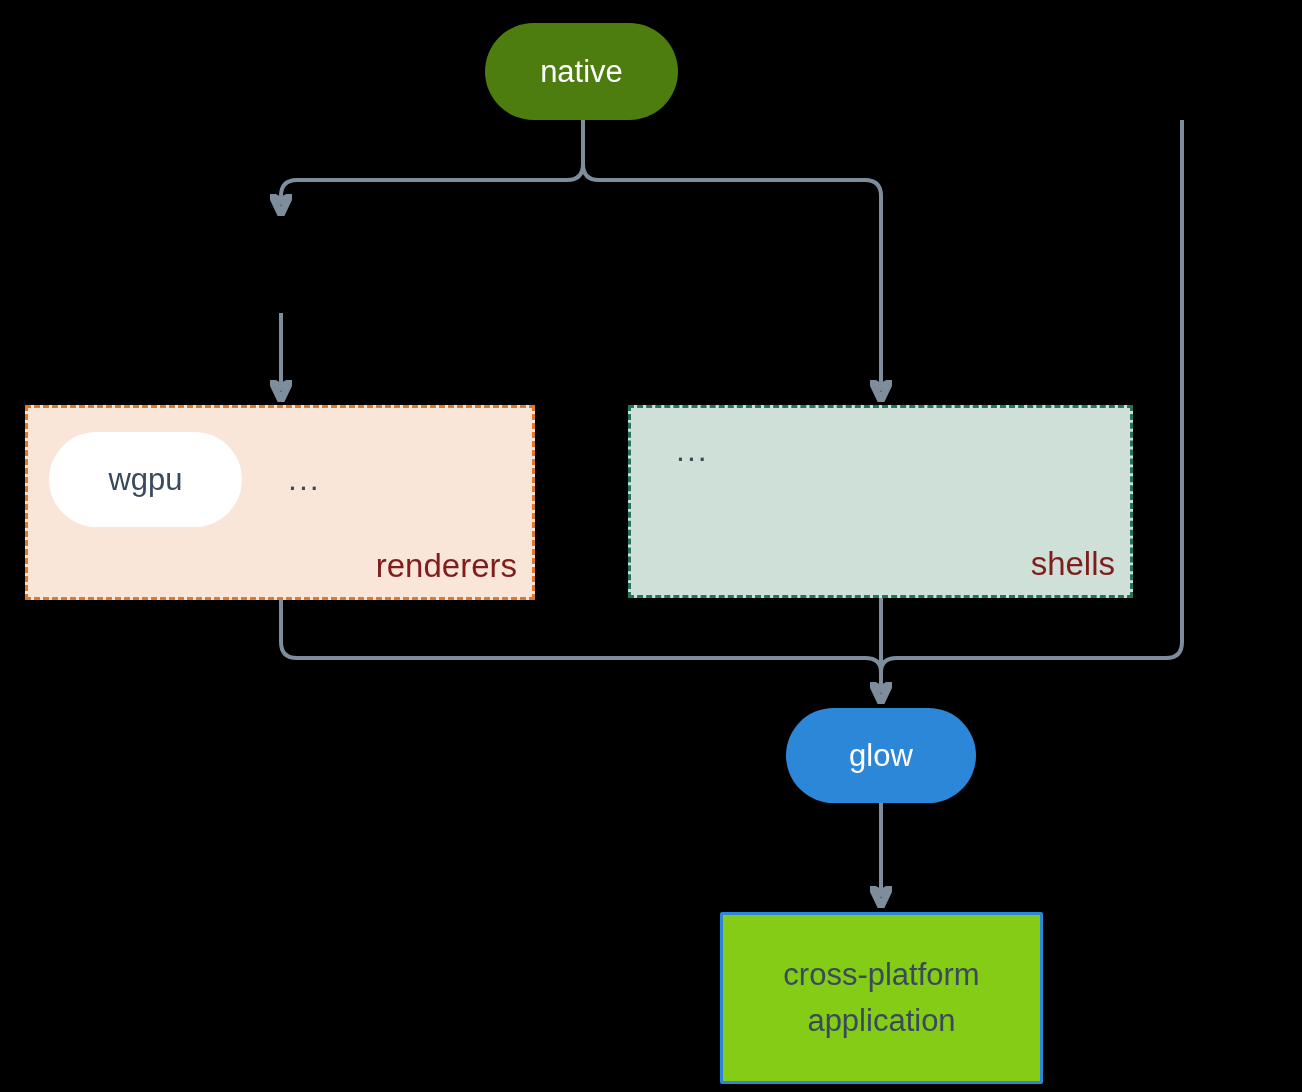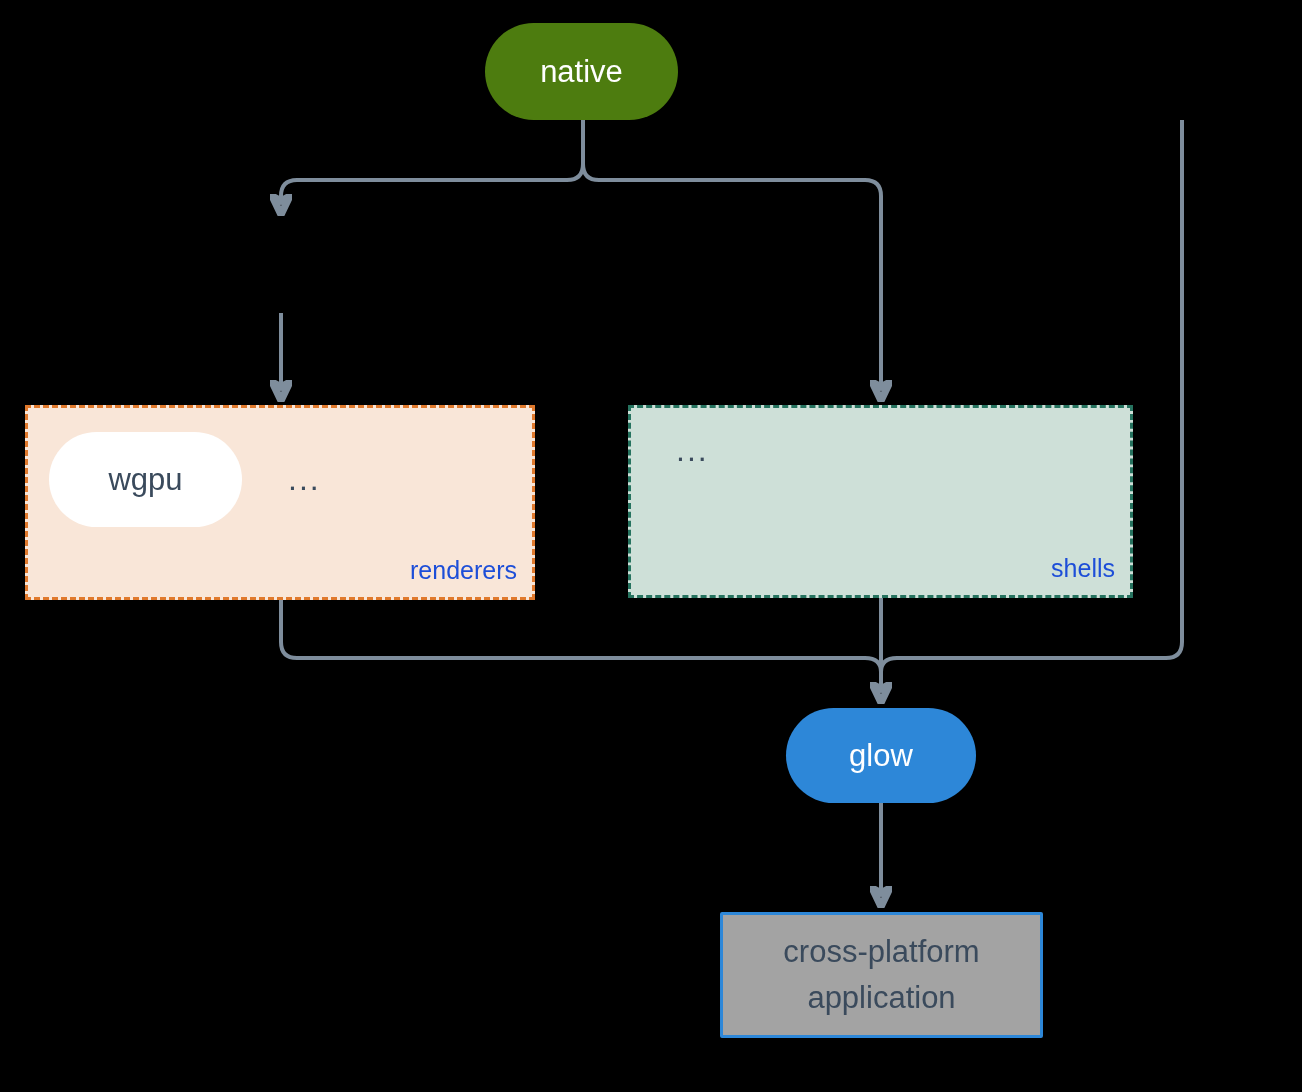--- a/index.html
+++ b/index.html
@@ -43,27 +43,27 @@
     display:flex;align-items:center;
     padding:24px 0 0 21px;gap:22px;
   }
   .group-row .pill{width:193px;height:95px;flex:0 0 auto;}
   .ellipsis{
     color:#3a4a5c;font-size:32px;letter-spacing:2px;
     margin-left:24px;
   }
   .group-label{
     position:absolute;right:15px;bottom:12px;
-    color:#1d4ed8;font-size:25px;
+    color:#7f1d1d;font-size:33px;
   }
   .app-box{
     position:absolute;
-    left:720px;top:912px;width:323px;height:126px;
+    left:720px;top:912px;width:323px;height:172px;
     box-sizing:border-box;
-    background:#a3a3a3;border:3px solid #2d87d8;border-radius:2px;
+    background:#84cc16;border:3px solid #2d87d8;border-radius:2px;
     display:flex;align-items:center;justify-content:center;
     text-align:center;
     color:#3a4a5c;font-size:31px;line-height:1.5;
     padding:0 24px;
   }
 </style>
 </head>
 <body>
 
 <div class="canvas">

